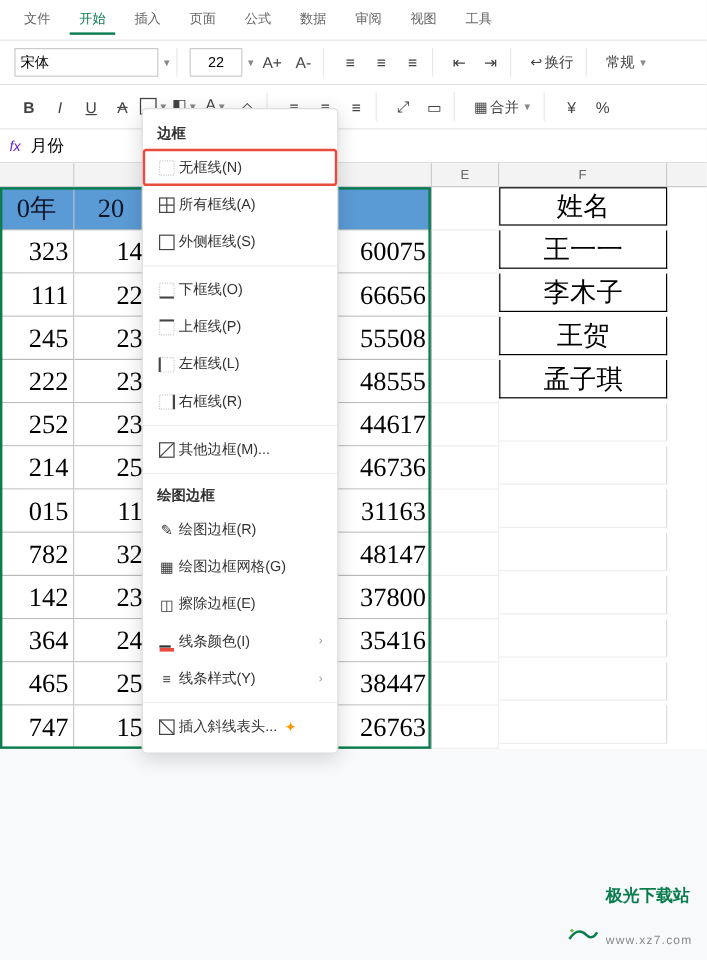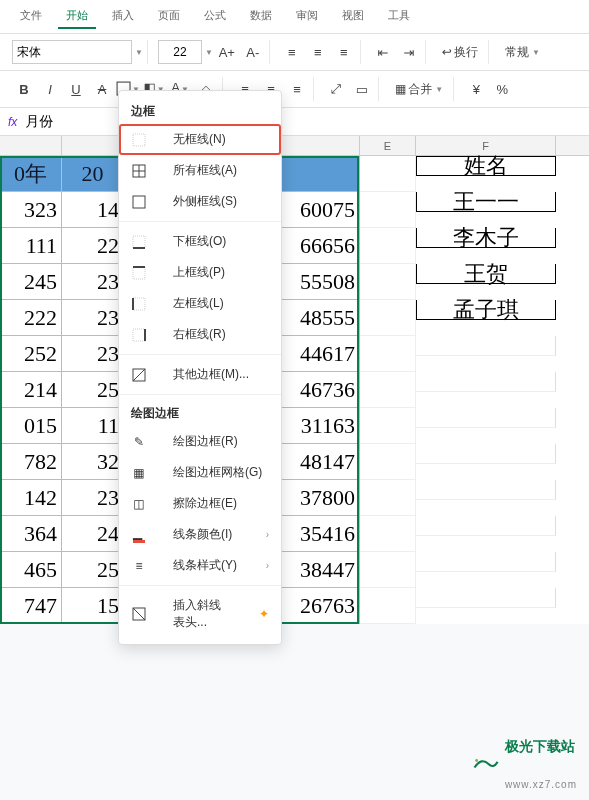--- a/index.html
+++ b/index.html
@@ -26,35 +26,35 @@
 .col-headers { display: flex; height: 20px; background: #f3f3f3; border-bottom: 1px solid #ccc; }
 .col-h { border-right: 1px solid #ccc; text-align: center; font-size: 11px; color: #666; line-height: 20px; }
 .ch-a { width: 62px; } .ch-b { width: 62px; } .ch-c { width: 236px; } .ch-e { width: 56px; } .ch-f { width: 140px; }
 .row { display: flex; height: 36px; }
 .cell { border-right: 1px solid #bbb; border-bottom: 1px solid #bbb; font-family: "SimSun", serif; font-size: 22px; display: flex; align-items: center; justify-content: flex-end; padding: 0 4px; background: #fff; }
 .cell.header { background: #5b9bd5; color: #0f172a; justify-content: center; }
 .ca { width: 62px; } .cb { width: 62px; } .cc { width: 236px; }
 .cc-num { font-size: 22px; text-align: right; }
 
 .selection-border { position: absolute; border: 2px solid #0a7d4e; pointer-events: none; }
-.rcell { border-right: 1px solid #ddd; border-bottom: 1px solid #888; height: 20px; font-family: "SimSun", serif; font-size: 22px; display: flex; align-items: center; justify-content: center; width: 140px; }
+.rcell { border-right: 1px solid #ddd; border-bottom: 1px solid #888; height: 32px; font-family: "SimSun", serif; font-size: 22px; display: flex; align-items: center; justify-content: center; width: 140px; }
 .rcell.bordered { border: 1px solid #000; border-top: none; }
 .rcell.top-b { border-top: 1px solid #000; }
 .e-blank { width: 56px; border-right: 1px solid #eee; border-bottom: 1px solid #eee; height: 36px; }
 
 .dropdown { position: absolute; top: 90px; left: 118px; width: 164px; background: #fff; border: 1px solid #ddd; box-shadow: 0 4px 16px rgba(0,0,0,0.15); border-radius: 4px; padding: 6px 0; z-index: 100; }
 .dd-section { padding: 6px 12px 4px; font-size: 12px; font-weight: bold; color: #333; }
-.dd-item { display: flex; align-items: center; gap: 26px; padding: 7px 12px; font-size: 12px; color: #333; cursor: pointer; }
+.dd-item { display: flex; align-items: center; gap: 2px; padding: 7px 12px; font-size: 12px; color: #333; cursor: pointer; }
 .dd-item.highlighted { outline: 2px solid #e74c3c; outline-offset: -2px; border-radius: 3px; }
 .dd-icon { width: 16px; height: 16px; display: flex; align-items: center; justify-content: center; flex-shrink: 0; }
 .dd-icon svg { width: 14px; height: 14px; }
 .dd-arrow { margin-left: auto; font-size: 10px; color: #999; }
 .dd-sep { height: 1px; background: #eee; margin: 4px 0; }
 
-.watermark { position: absolute; bottom: 10px; right: 12px; display: flex; align-items: center; gap: 6px; font-size: 14px; color: #0a7d4e; z-index: 200; }
+.watermark { position: absolute; bottom: 10px; right: 12px; display: flex; align-items: flex-end; gap: 6px; font-size: 14px; color: #0a7d4e; z-index: 200; }
 .watermark svg { width: 28px; height: 22px; }
 .wm-text { font-weight: bold; }
 .wm-sub { font-size: 10px; color: #888; letter-spacing: 1px; margin-top: 23px; }
 </style>
 </head>
 <body>
 
 <div class="ribbon-tabs">
   <div class="ribbon-tab">文件</div>
   <div class="ribbon-tab active">开始</div>

